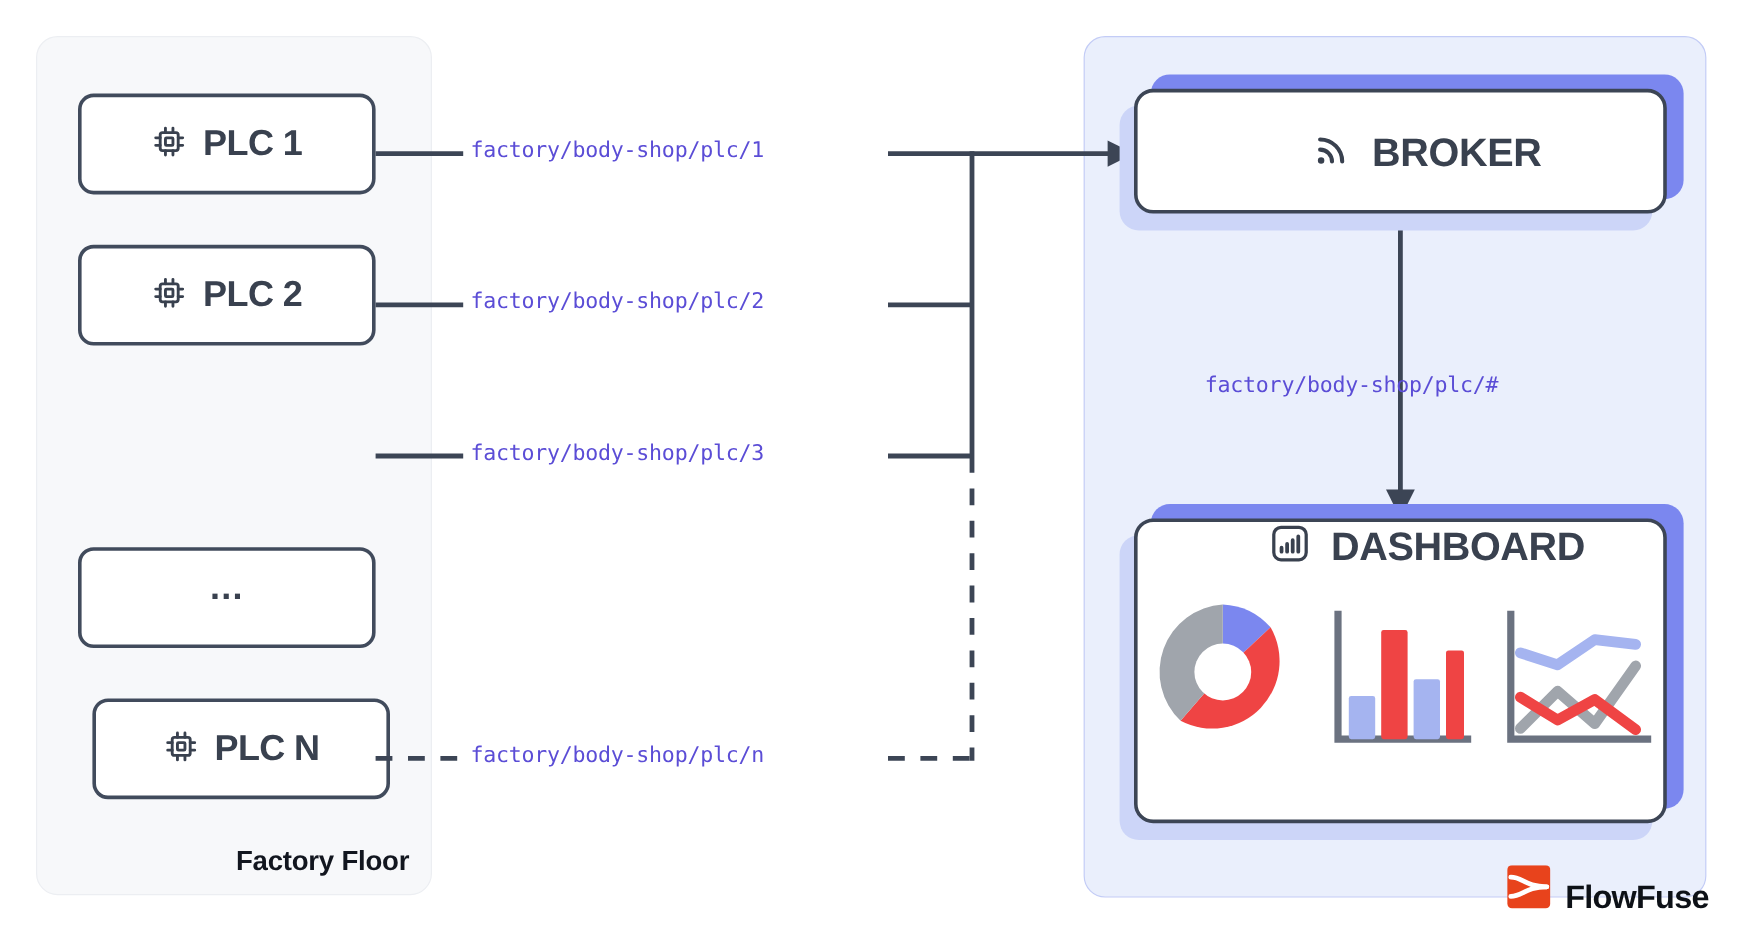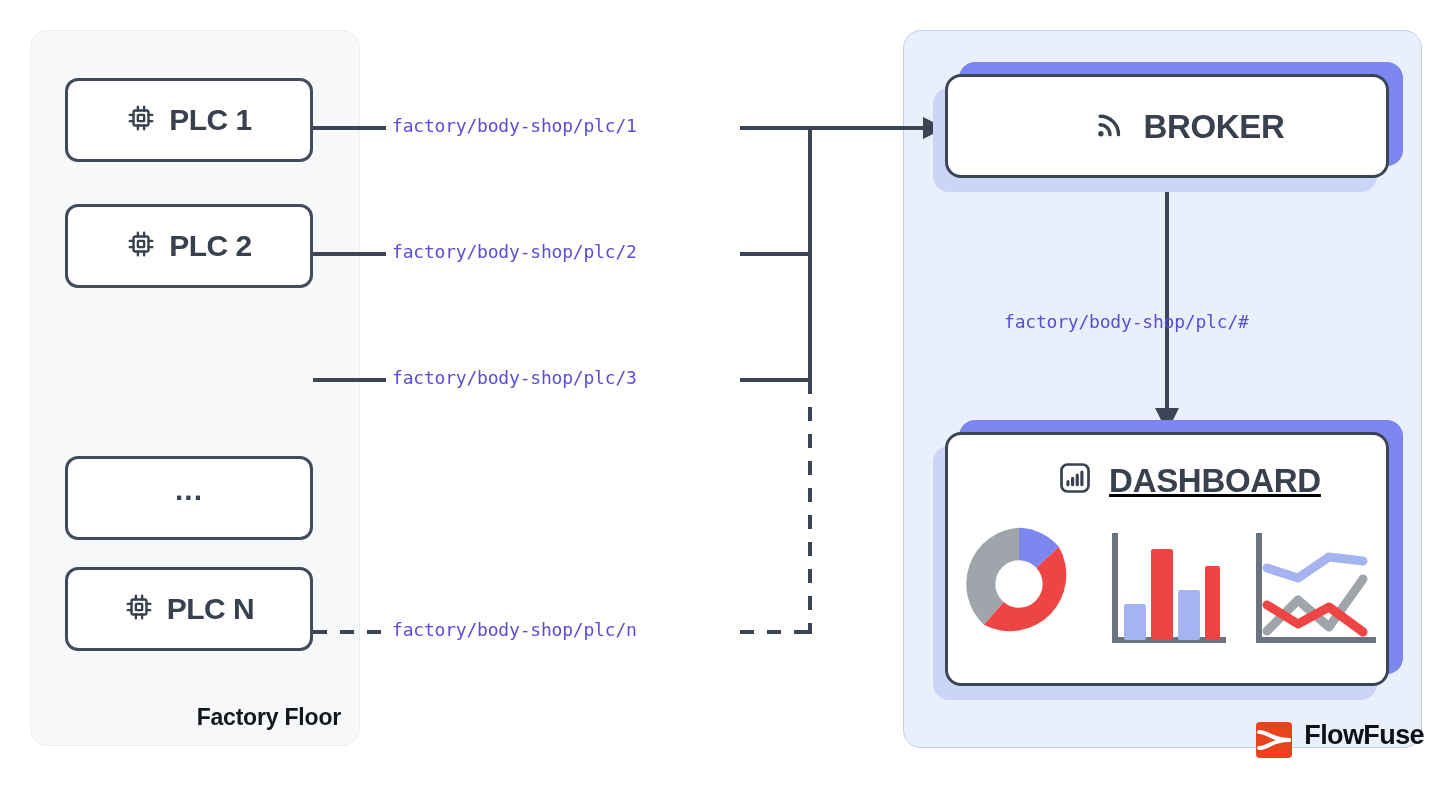--- a/index.html
+++ b/index.html
@@ -151,21 +151,21 @@
     height: 786px;
     pointer-events: none;
   }
 
   
   .ff {
     position: absolute;
     right: 28px;
     bottom: 24px;
     display: flex;
-    align-items: flex-start;
+    align-items: flex-end;
     gap: 12px;
     margin-top: 36px;
   }
   .ff-text {
     font-size: 27px;
     font-weight: bold;
     color: #0d1117;
     letter-spacing: -0.6px;
     line-height: 1;
   }
@@ -199,21 +199,21 @@
       </svg>
     </span>
     <span class="plc-label">PLC 2</span>
   </div>
 
 
   <div class="plc" style="top:456px;">
     <span class="plc-dots">...</span>
   </div>
 
-  <div class="plc" style="top:567px;">
+  <div class="plc" style="top:582px;margin-left:12px;">
     <span>
       <svg width="30" height="30" viewBox="0 0 24 24" fill="none" stroke="#39414f" stroke-width="1.9" stroke-linecap="round">
         <rect x="6" y="6" width="12" height="12" rx="1.5"></rect>
         <rect x="9.5" y="9.5" width="5" height="5" rx="0.6"></rect>
         <path d="M9.5 3v3M14.5 3v3M9.5 18v3M14.5 18v3M3 9.5h3M3 14.5h3M18 9.5h3M18 14.5h3"></path>
       </svg>
     </span>
     <span class="plc-label">PLC N</span>
   </div>
 
@@ -264,21 +264,21 @@
         <span class="big-title-text">BROKER</span>
       </div>
     </div>
   </div>
 
   <div class="stack-card" style="left:945px; top:432px; width:444px; height:254px;">
     <div class="sh-near"></div>
     <div class="sh-far"></div>
     <div class="face">
 
-      <div class="big-title" style="margin-top:25px;text-decoration:underline;">
+      <div class="big-title" style="">
         <span>
           <svg width="36" height="36" viewBox="0 0 24 24" fill="none" stroke="#39414f" stroke-width="1.8" stroke-linecap="round">
             <rect x="3" y="3" width="18" height="18" rx="4"></rect>
             <path d="M7.3 16.5v-2.2M10.4 16.5v-4.3M13.5 16.5v-6.4M16.6 16.5v-8.5" stroke-width="2.1"></path>
           </svg>
         </span>
         <span class="big-title-text">DASHBOARD</span>
       </div>
 
       <div style="display:flex; align-items:flex-end; justify-content:center; gap:26px; margin-top:20px;">

